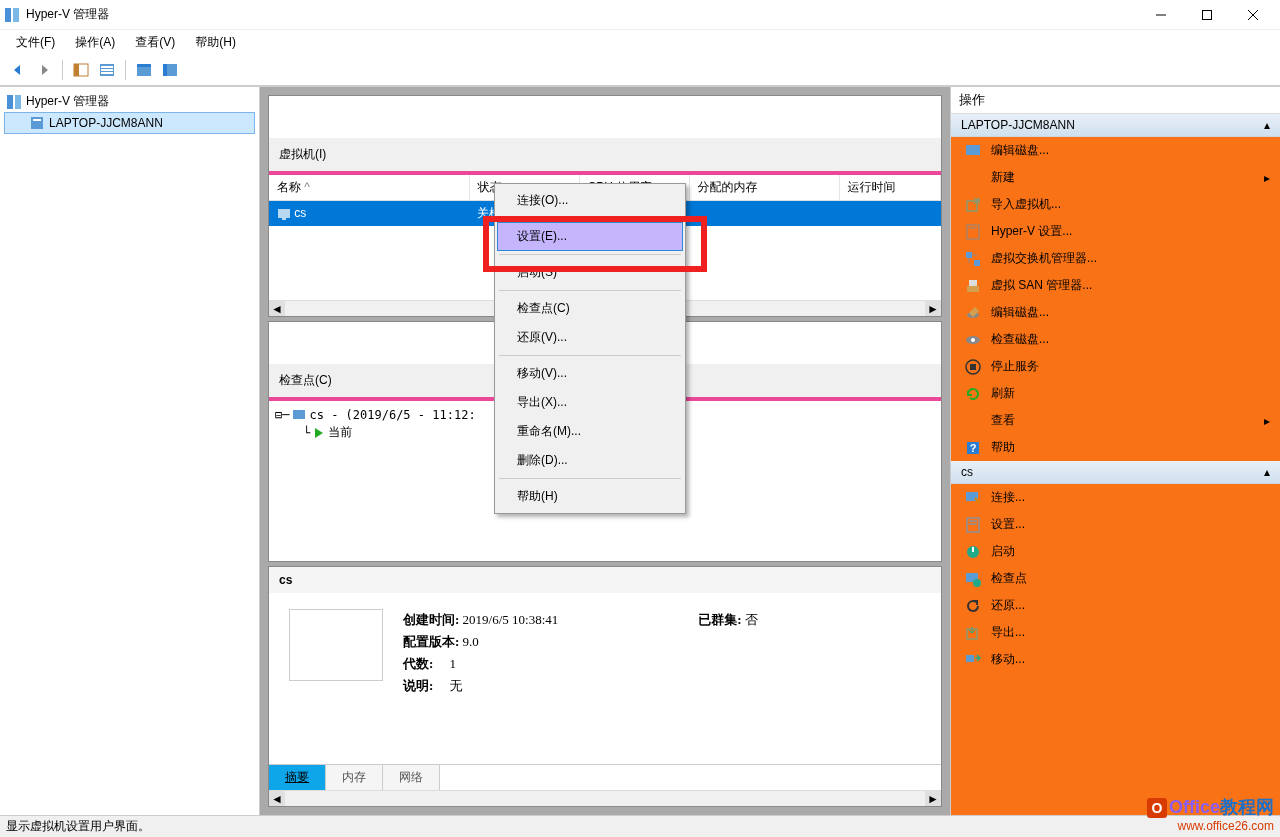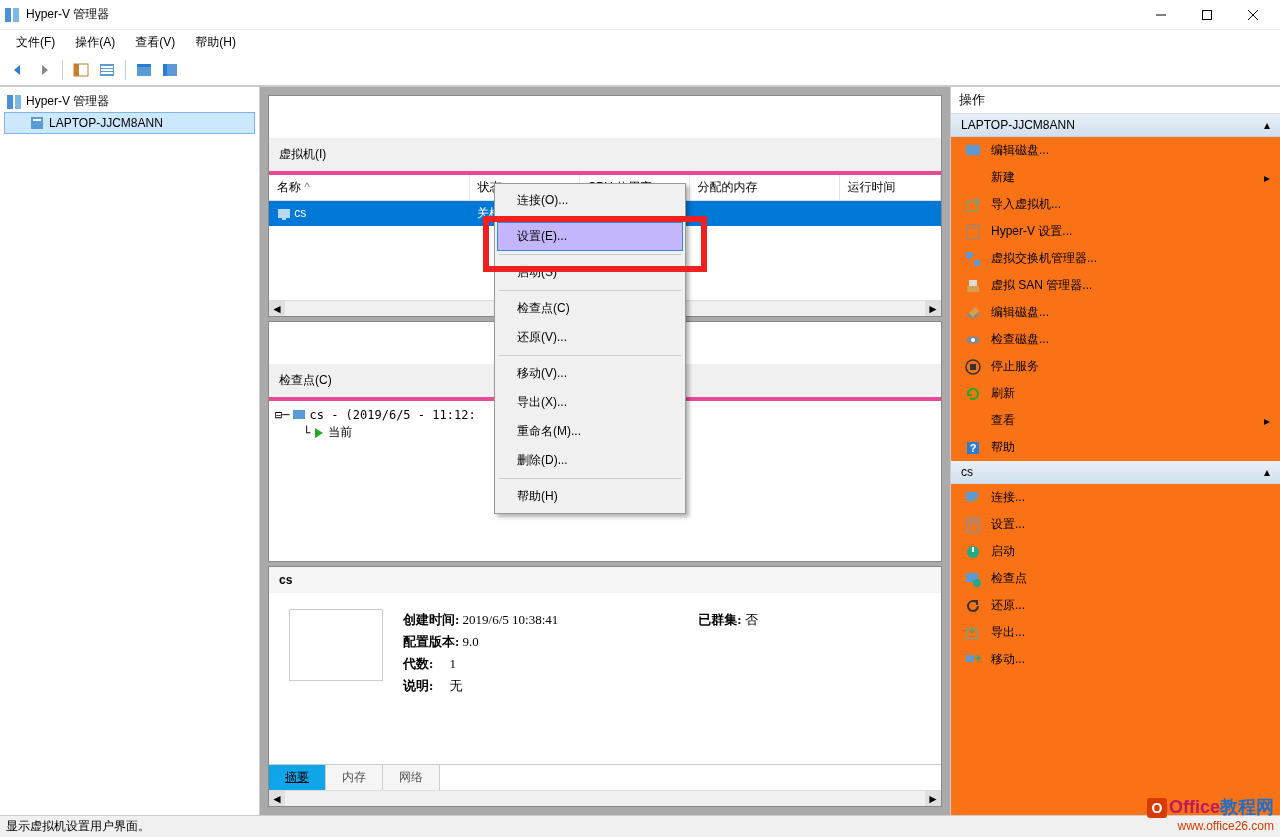--- a/index.html
+++ b/index.html
@@ -421,15 +421,15 @@
   <div class="ctx-item">移动(V)...</div>
   <div class="ctx-item">导出(X)...</div>
   <div class="ctx-item">重命名(M)...</div>
   <div class="ctx-item">删除(D)...</div>
   <div class="ctx-sep"></div>
   <div class="ctx-item">帮助(H)</div>
 </div>
 <div class="red-box"></div>
 
 <div class="watermark">
-  <div class="line1"><span class="o-logo">O</span><span style="color:#be185d">Office</span><span style="color:#1e6fc7">教程网</span></div>
+  <div class="line1"><span class="o-logo">O</span><span style="color:#8b5cf6">Office</span><span style="color:#1e6fc7">教程网</span></div>
   <div class="line2">www.office26.com</div>
 </div>
 
 </body></html>

